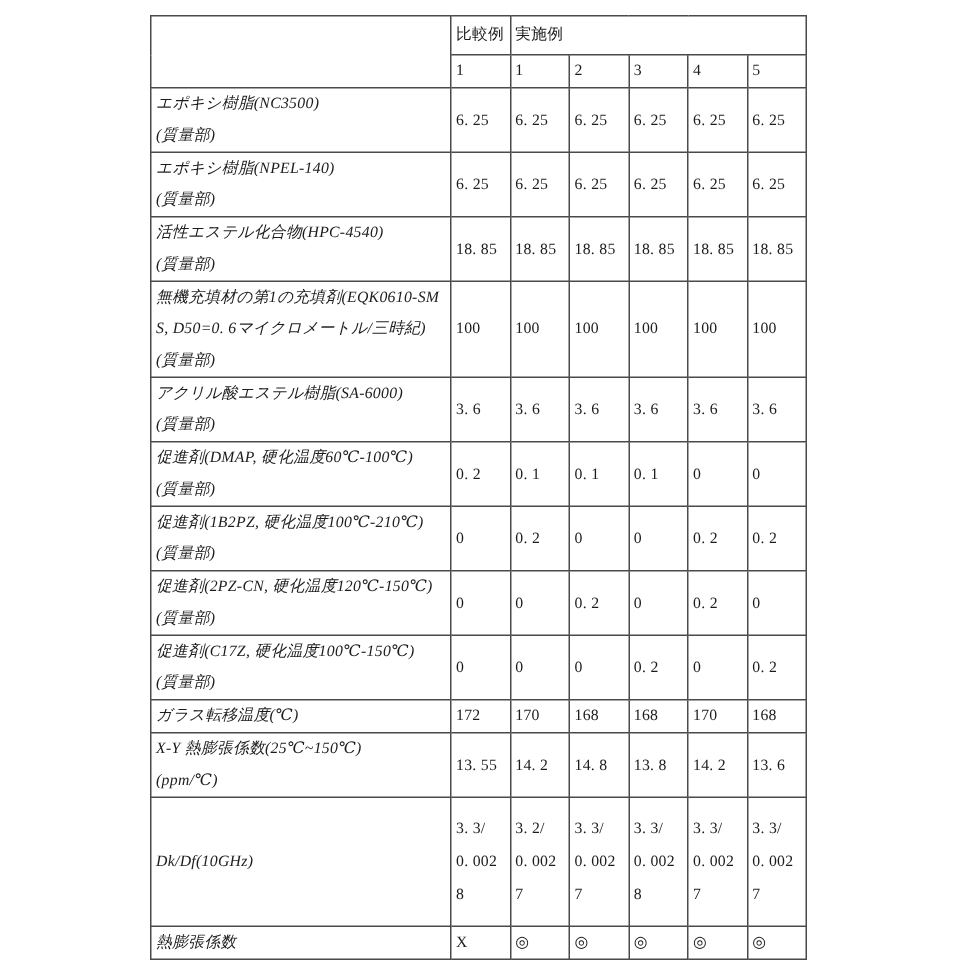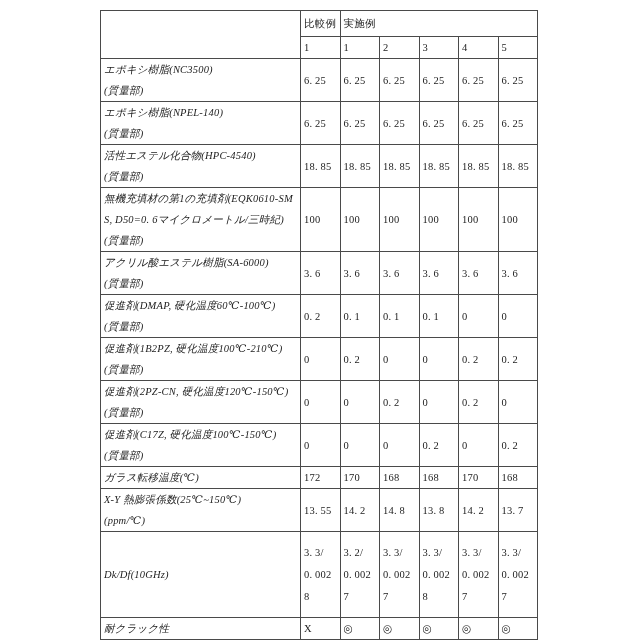--- a/index.html
+++ b/index.html
@@ -191,21 +191,21 @@
       </tr>
 
       <tr class="r2">
         <td class="lbl">X-Y 熱膨張係数(25℃~150℃)
 (ppm/℃)</td>
         <td class="val">13. 55</td>
         <td class="val">14. 2</td>
         <td class="val">14. 8</td>
         <td class="val">13. 8</td>
         <td class="val">14. 2</td>
-        <td class="val">13. 7</td>
+        <td class="val">13. 6</td>
       </tr>
 
       <tr class="rdk">
         <td class="lbl">Dk/Df(10GHz)</td>
         <td class="val">3. 3/
 0. 002
 8</td>
         <td class="val">3. 2/
 0. 002
 7</td>
@@ -217,21 +217,21 @@
 8</td>
         <td class="val">3. 3/
 0. 002
 7</td>
         <td class="val">3. 3/
 0. 002
 7</td>
       </tr>
 
       <tr class="rlast">
-        <td class="lbl">耐クラック性</td>
+        <td class="lbl">熱膨張係数</td>
         <td class="val">X</td>
         <td class="val">◎</td>
         <td class="val">◎</td>
         <td class="val">◎</td>
         <td class="val">◎</td>
         <td class="val">◎</td>
       </tr>
     </tbody>
   </table>
 </div>

